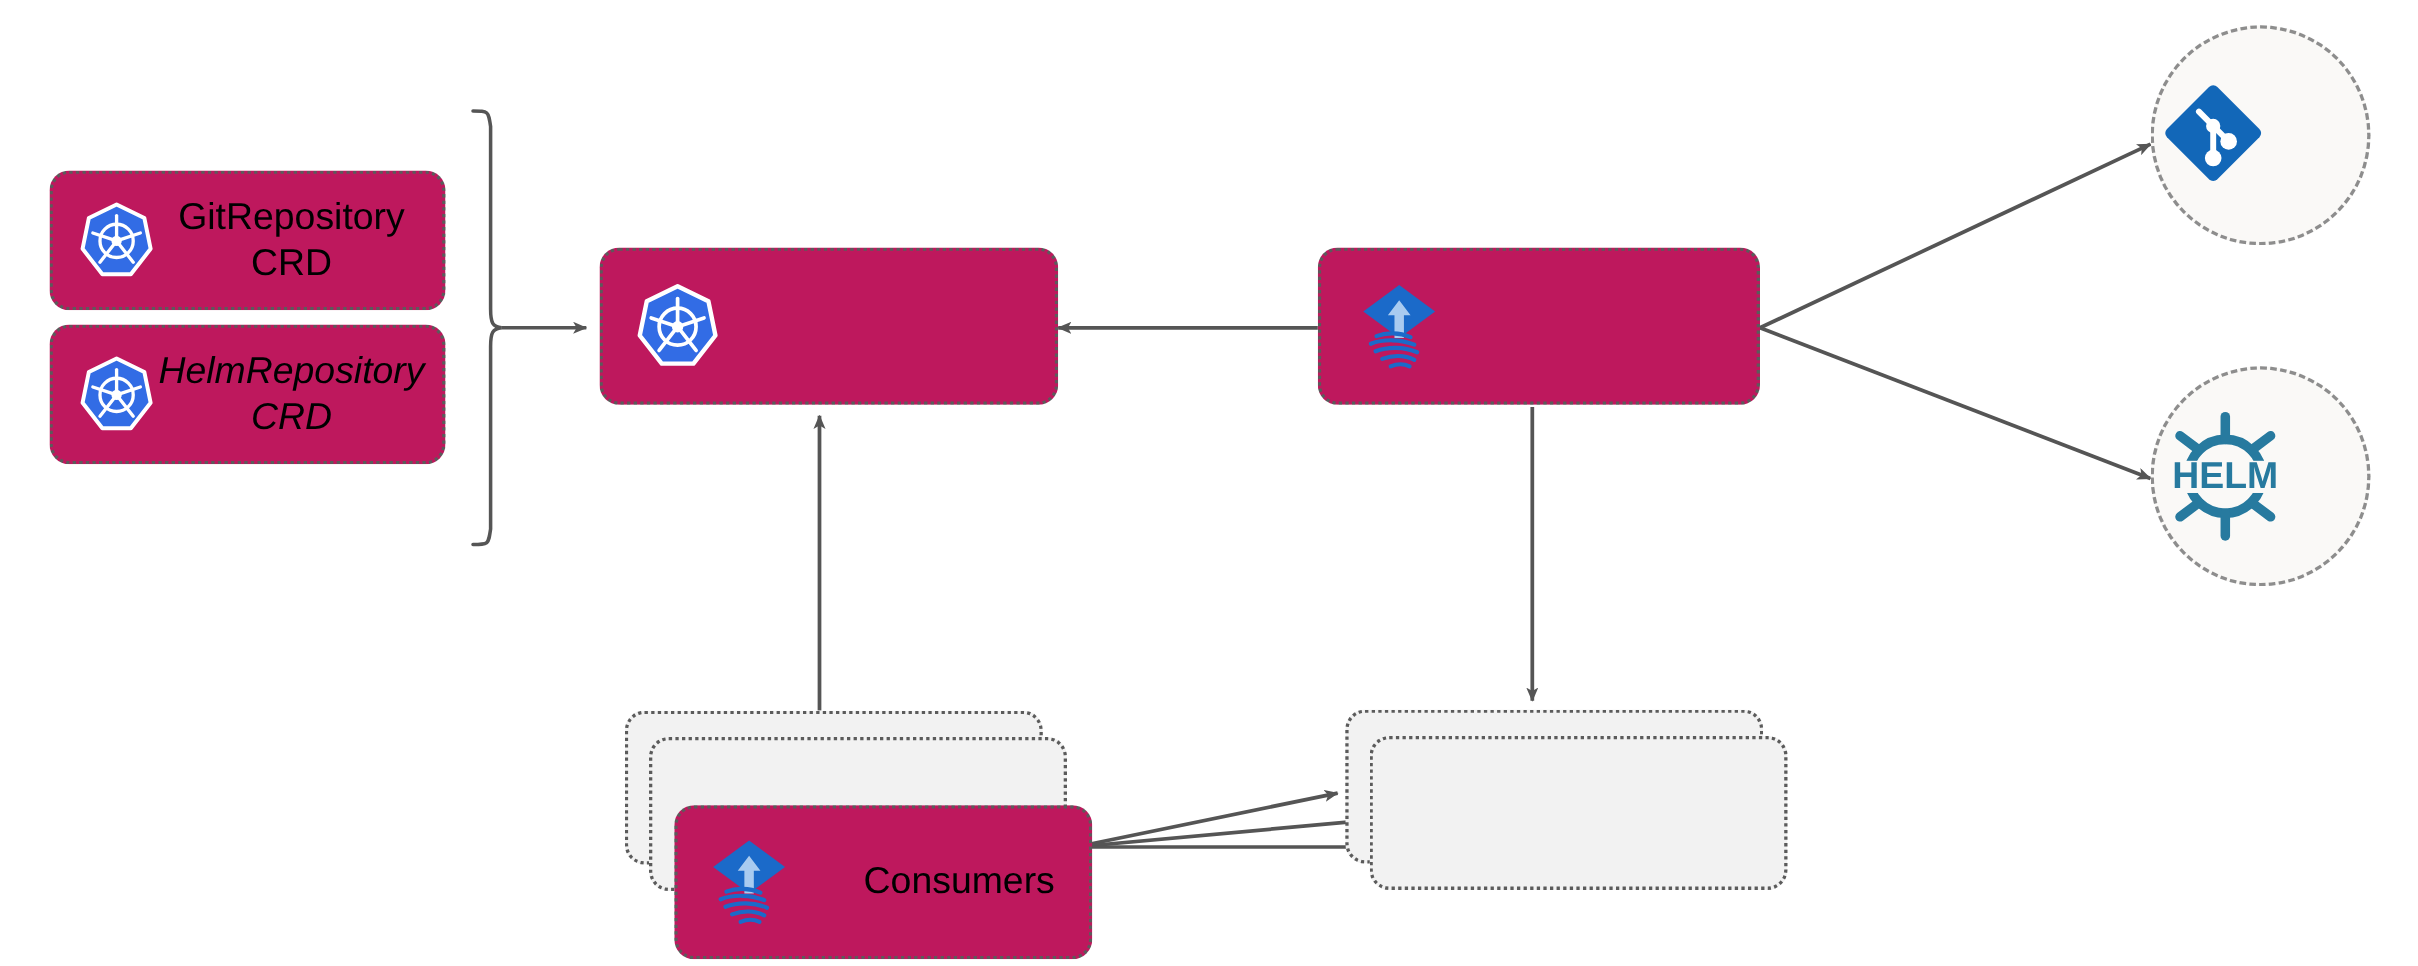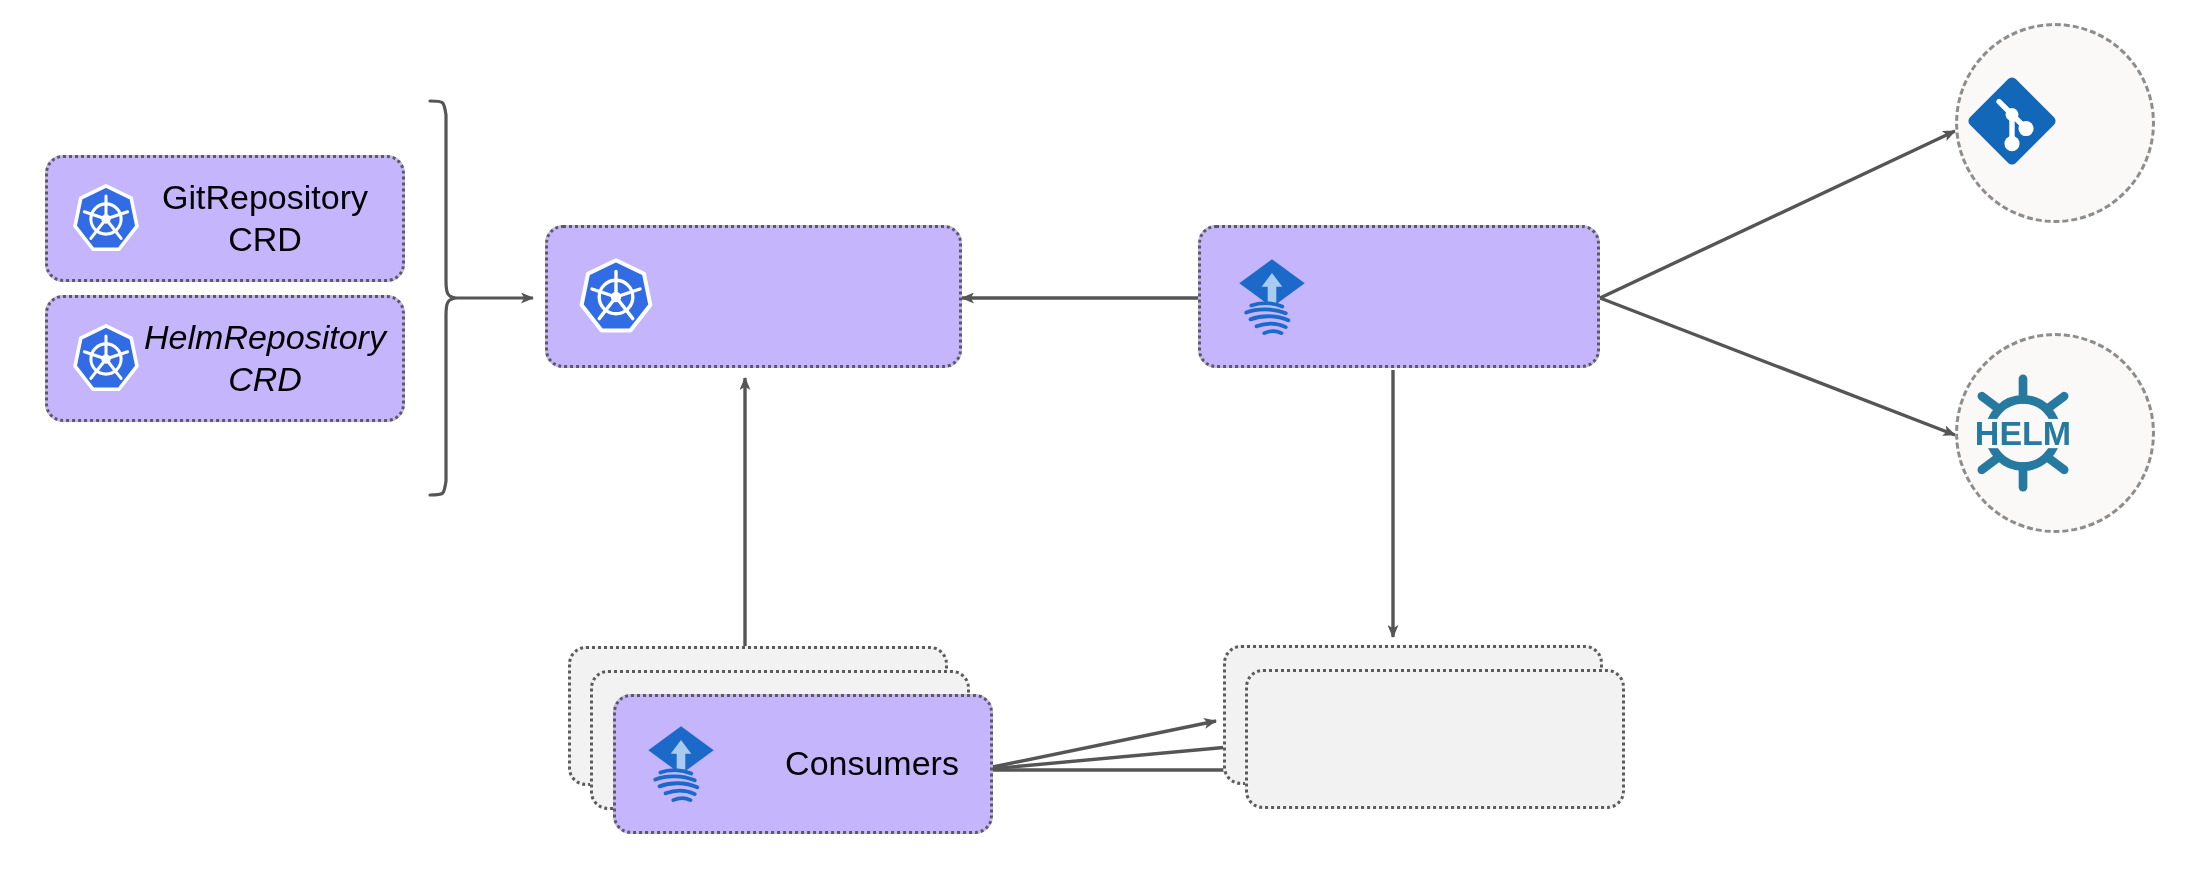--- a/index.html
+++ b/index.html
@@ -13,21 +13,21 @@
   #canvas {
     position: relative;
     width: 2198px;
     height: 878px;
     background: #ffffff;
     overflow: hidden;
   }
   .node {
     position: absolute;
     box-sizing: border-box;
-    background: #c4b5fd;
+    background: #be185d;
     border: 3px dotted #5b5b5b;
     border-radius: 18px;
     display: flex;
     flex-direction: row;
     align-items: center;
     justify-content: flex-start;
   }
   .node .label {
     color: #000000;
     font-size: 34px;
@@ -222,21 +222,21 @@
         <rect x="14" y="47" width="92" height="27" fill="#faf9f7"></rect>
       </svg>
       <span style="position:absolute; left:0; top:0; width:130px; height:130px;
                    display:flex; align-items:center; justify-content:center;
                    color:#277A9F; font-size:34px; font-weight:bold; letter-spacing:0px;">HELM</span>
     </span>
   </div>
 
   <div class="stack-card" style="left:568px; top:646px; width:380px; height:140px;"></div>
   <div class="stack-card" style="left:590px; top:670px; width:380px; height:140px;"></div>
-  <div class="node" style="left:613px; top:694px; width:380px; height:140px; padding-left:22px;gap:44px;">
+  <div class="node" style="left:613px; top:732px; width:380px; height:140px; padding-left:22px;gap:44px;">
     <span class="icon-slot">
       <svg width="86" height="86" viewBox="0 0 100 100" aria-hidden="true">
         <polygon points="50,6 88,34 50,62 12,34" fill="#1B6AC9"></polygon>
         <g fill="#A9CBF0">
           <polygon points="50,22 62,38 55,38 55,62 45,62 45,38 38,38"></polygon>
         </g>
         <g stroke="#1B6AC9" stroke-width="4.4" fill="none" stroke-linecap="round">
           <path d="M26,60 C36,56 50,56 62,61"></path>
           <path d="M20,68 C33,63 52,63 66,69"></path>
           <path d="M25,76 C38,71 55,71 69,77"></path>

